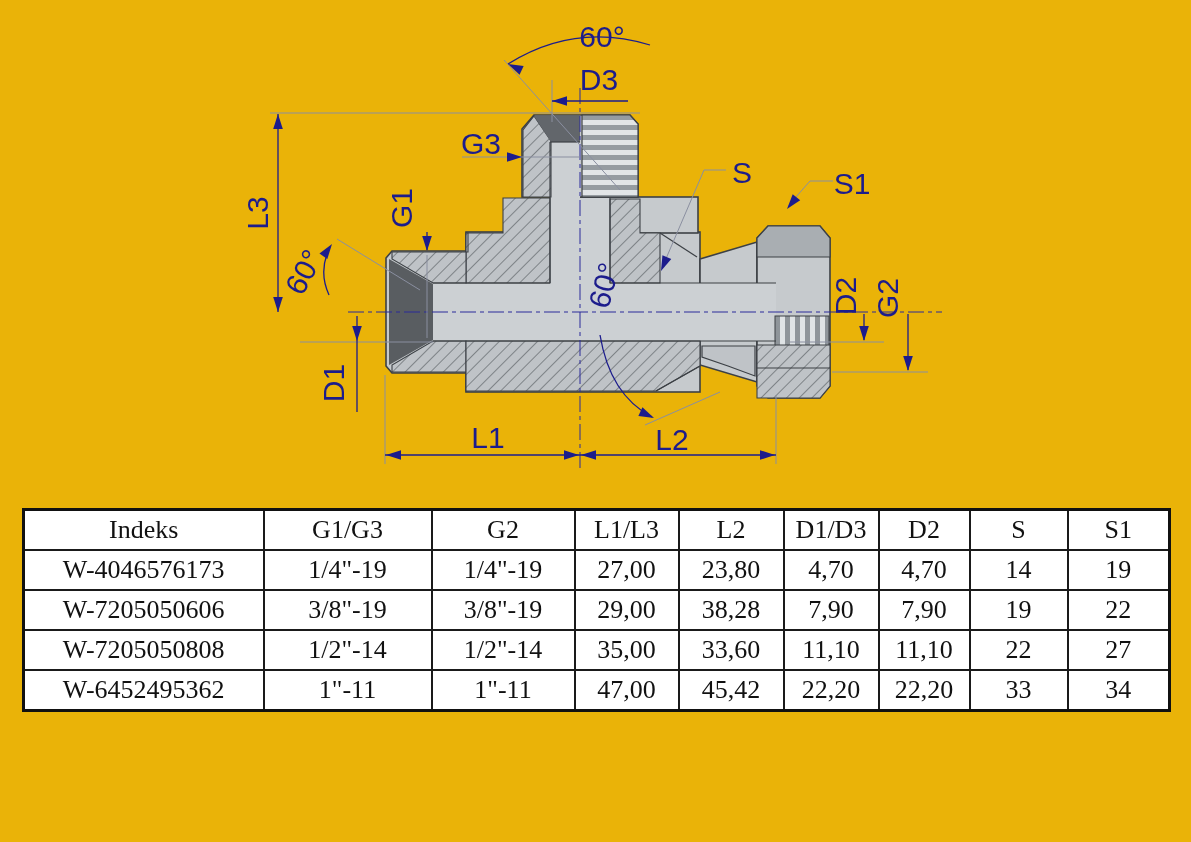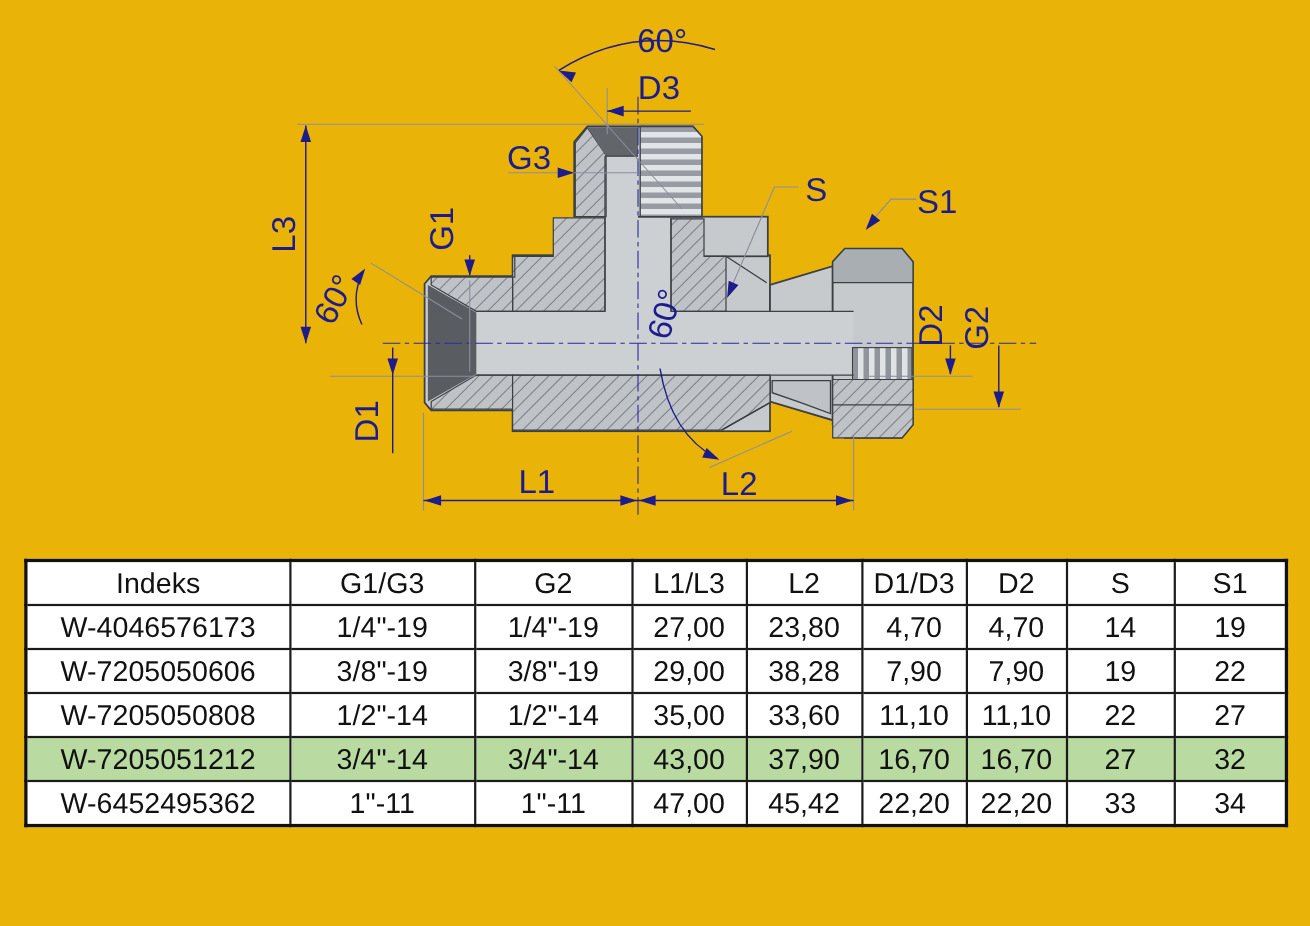--- a/index.html
+++ b/index.html
@@ -11,21 +11,21 @@
   
   .tbl-wrap{position:absolute;left:22px;top:508px;width:1147px;}
   table.spec{
     border-collapse:collapse;width:100%;table-layout:fixed;
     font-size:26px;color:#111;background:#fff;
   }
   table.spec td,table.spec th{
     border:2px solid #1a1a1a;text-align:center;vertical-align:middle;
     height:38px;padding:0 2px;font-weight:normal;white-space:nowrap;overflow:hidden;
   }
-  table.spec{border:3px solid #111;}
+  table.spec{border:3px solid #111;font-family:Liberation Serif, serif;}
   tr.highlight td{background:#b9dba2;}
   
   .dim{fill:#1c1c8c;font-size:30px;font-family:"Liberation Sans", sans-serif;}
 </style>
 </head>
 <body>
 
 <div class="stage">
 
   <svg class="drawing" width="1191" height="505" viewBox="0 0 1191 505">
@@ -212,31 +212,20 @@
           <td>W-7205050808</td>
           <td>1/2"-14</td>
           <td>1/2"-14</td>
           <td>35,00</td>
           <td>33,60</td>
           <td>11,10</td>
           <td>11,10</td>
           <td>22</td>
           <td>27</td>
         </tr>
-        <tr class="highlight">
-          <td>W-7205051212</td>
-          <td>3/4"-14</td>
-          <td>3/4"-14</td>
-          <td>43,00</td>
-          <td>37,90</td>
-          <td>16,70</td>
-          <td>16,70</td>
-          <td>27</td>
-          <td>32</td>
-        </tr>
         <tr>
           <td>W-6452495362</td>
           <td>1"-11</td>
           <td>1"-11</td>
           <td>47,00</td>
           <td>45,42</td>
           <td>22,20</td>
           <td>22,20</td>
           <td>33</td>
           <td>34</td>

